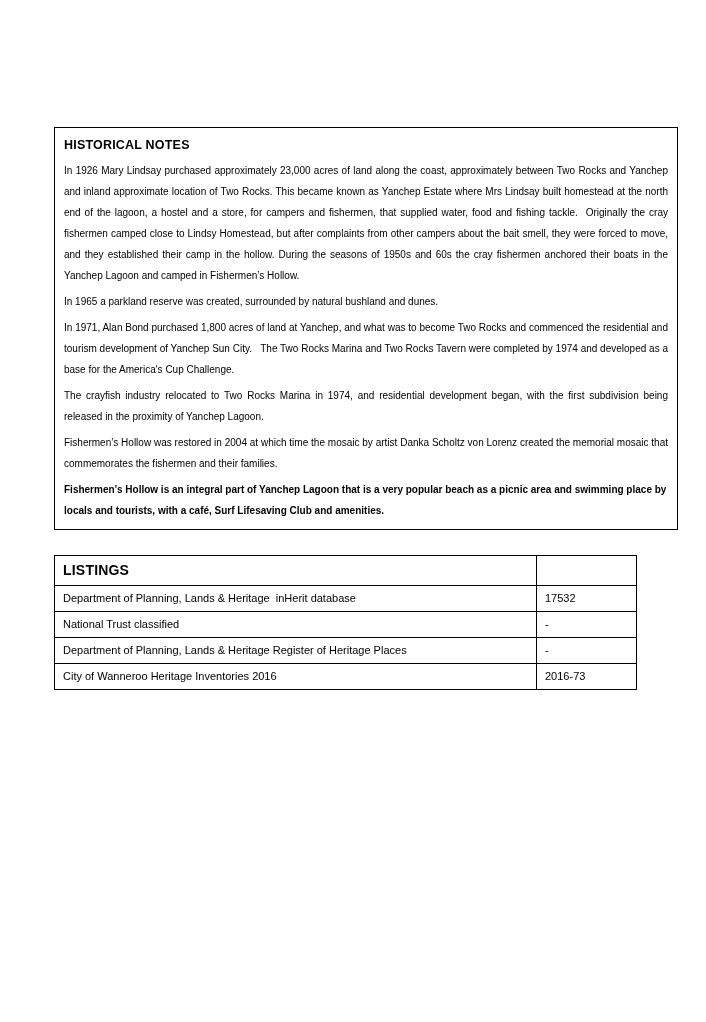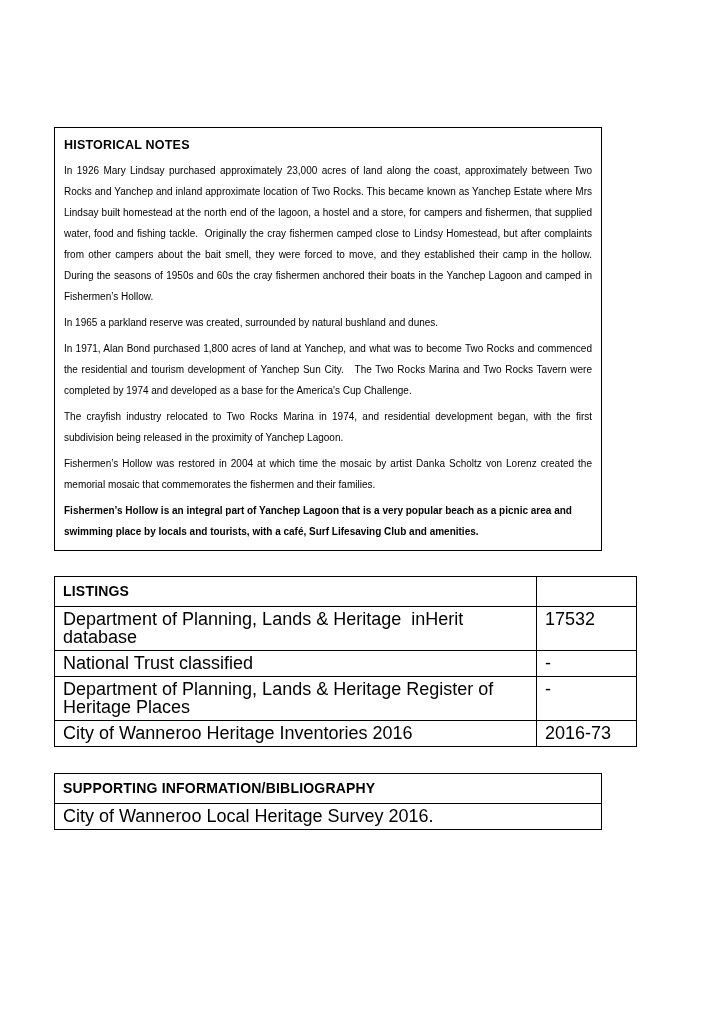--- a/index.html
+++ b/index.html
@@ -21,21 +21,21 @@
     left: 54px;
     top: 127px;
     width: 548px;
   }
 
   
   .notes-box {
     border: 1px solid #000000;
     padding: 7px 9px 8px 9px;
     box-sizing: border-box;
-    width: 548px;
+    width: 624px;
   }
   .section-heading {
     font-size: 12.5px;
     font-weight: bold;
     line-height: 20px;
     margin: 0 0 5px 0;
     letter-spacing: 0.2px;
   }
   .para {
     font-size: 10px;
@@ -55,21 +55,21 @@
 
   
   .doc-table {
     border-collapse: collapse;
     width: 548px;
     table-layout: fixed;
   }
   .doc-table td {
     border: 1px solid #000000;
     padding: 3px 8px 4px 8px;
-    font-size: 18px;
+    font-size: 11px;
     line-height: 18px;
     vertical-align: top;
     word-wrap: break-word;
   }
   .doc-table td.head {
     font-weight: bold;
     font-size: 14px;
     padding-top: 5px;
     padding-bottom: 6px;
     letter-spacing: 0.2px;
@@ -119,24 +119,14 @@
       </tr>
       <tr>
         <td class="col-label wspace">City of Wanneroo Heritage Inventories 2016</td>
         <td class="col-value">2016-73</td>
       </tr>
     </tbody>
   </table>
 
   <div class="spacer-26"></div>
 
-  <table class="doc-table">
-    <tbody>
-      <tr>
-        <td class="head" colspan="2">SUPPORTING INFORMATION/BIBLIOGRAPHY</td>
-      </tr>
-      <tr>
-        <td colspan="2">City of Wanneroo Local Heritage Survey 2016.</td>
-      </tr>
-    </tbody>
-  </table>
 
 </div>
 
 </body></html>

